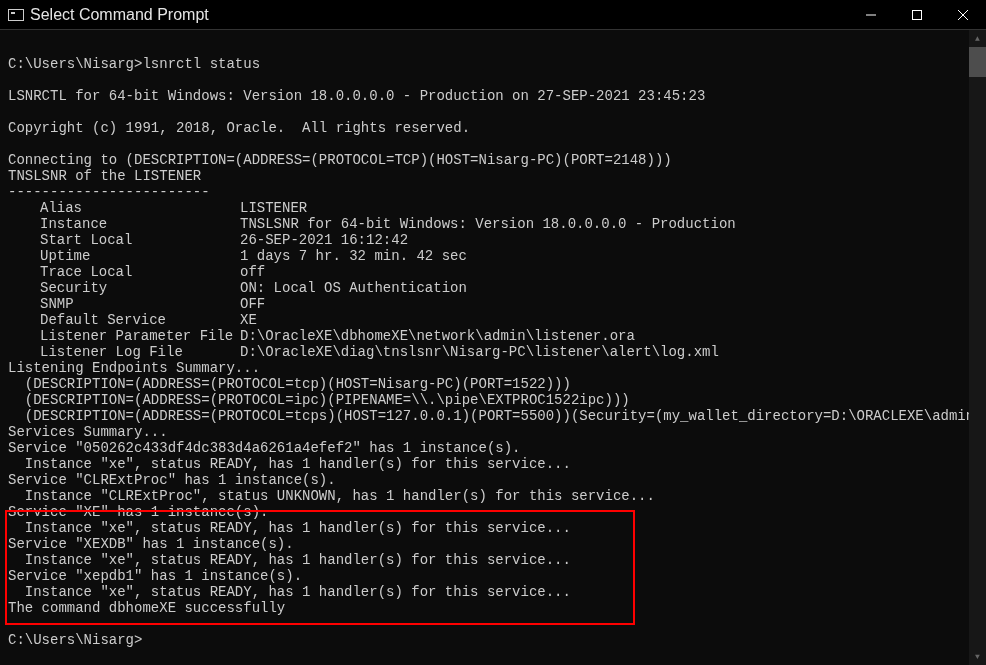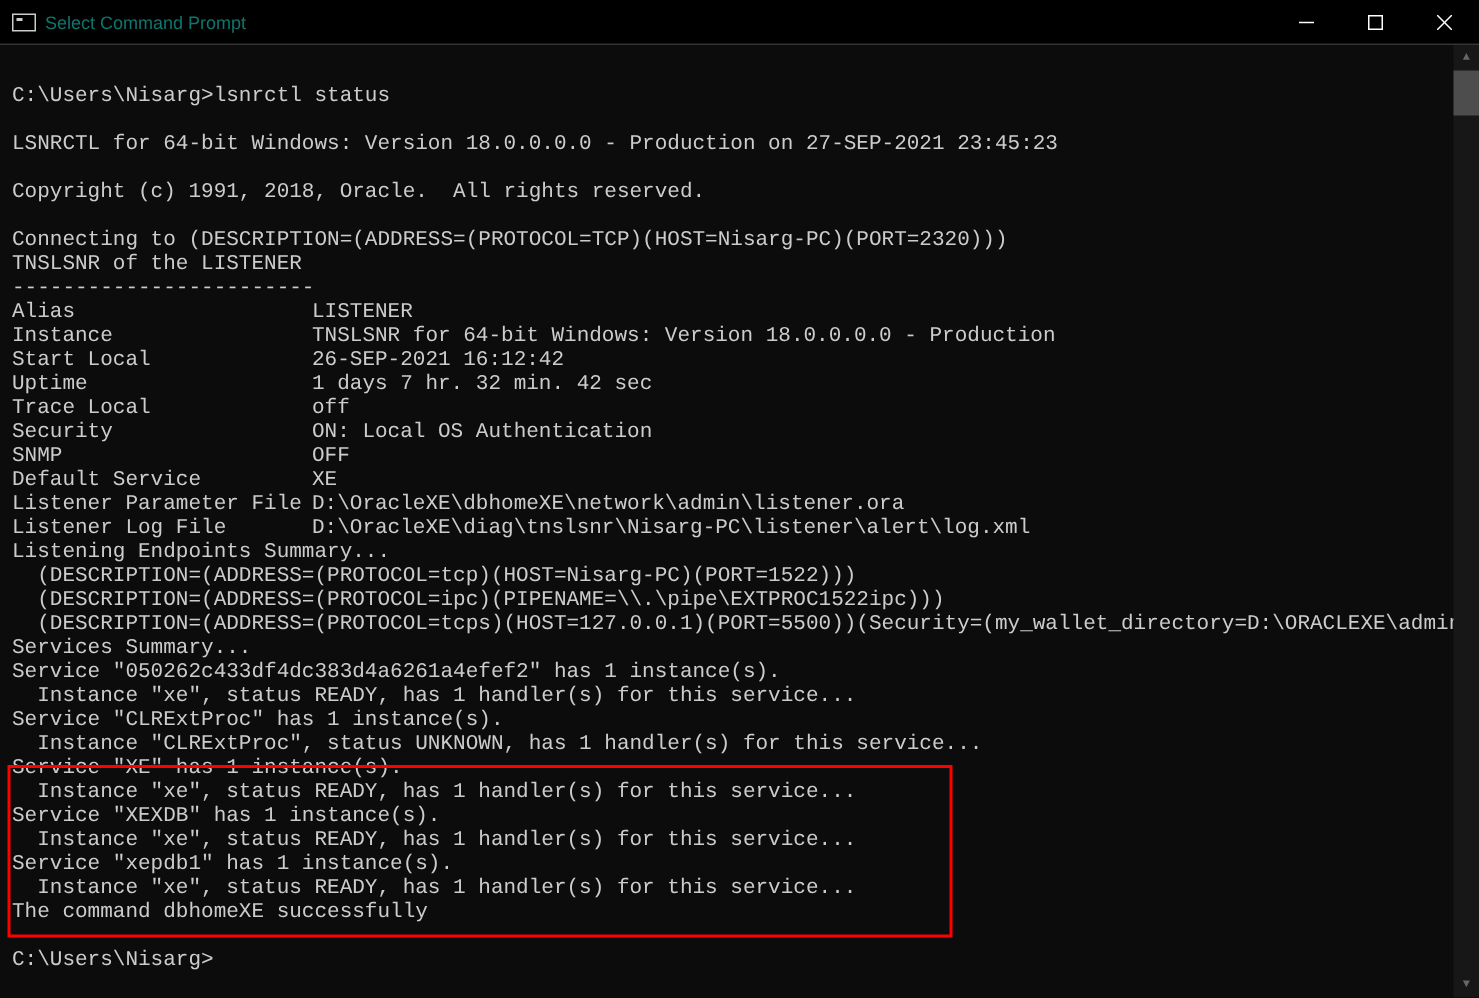--- a/index.html
+++ b/index.html
@@ -16,23 +16,23 @@
       overflow: hidden;
       position: relative;
     }
     .titlebar {
       background: #000000;
       height: 30px;
       display: flex;
       align-items: center;
       justify-content: space-between;
       padding-left: 8px;
-      color: #0f766e;
+      color: #e5e5e5;
       font-family: 'Segoe UI', Tahoma, sans-serif;
-      font-size: 12px;
+      font-size: 16px;
       border-bottom: 1px solid #333;
     }
     .titlebar-left {
       display: flex;
       align-items: center;
       gap: 6px;
     }
     .titlebar-icon {
       width: 16px;
       height: 12px;
@@ -116,20 +116,21 @@
       border: 2px solid #ff0000;
       pointer-events: none;
       left: 5px;
       top: 510px;
       width: 630px;
       height: 115px;
     }
     .label {
       display: inline-block;
       width: 200px;
+      margin-left: 32px;
     }
   </style>
 </head>
 <body>
 
 <div class="titlebar">
   <div class="titlebar-left">
     <span class="titlebar-icon"></span>
     <span>Select Command Prompt</span>
   </div>
@@ -153,21 +154,21 @@
   </div>
 </div>
 
 <div class="terminal">
 <span><span>C:\Users\Nisarg&gt;</span><span>lsnrctl status</span></span>
 
 <span>LSNRCTL for 64-bit Windows: Version 18.0.0.0.0 - Production on 27-SEP-2021 23:45:23</span>
 
 <span>Copyright (c) 1991, 2018, Oracle.  All rights reserved.</span>
 
-<span>Connecting to (DESCRIPTION=(ADDRESS=(PROTOCOL=TCP)(HOST=Nisarg-PC)(PORT=2320)))</span>
+<span>Connecting to (DESCRIPTION=(ADDRESS=(PROTOCOL=TCP)(HOST=Nisarg-PC)(PORT=2148)))</span>
 <span>TNSLSNR of the LISTENER</span>
 <span>------------------------</span>
 <span><span class="label">Alias</span><span>LISTENER</span></span>
 <span><span class="label">Instance</span><span>TNSLSNR for 64-bit Windows: Version 18.0.0.0.0 - Production</span></span>
 <span><span class="label">Start Local</span><span>26-SEP-2021 16:12:42</span></span>
 <span><span class="label">Uptime</span><span>1 days 7 hr. 32 min. 42 sec</span></span>
 <span><span class="label">Trace Local</span><span>off</span></span>
 <span><span class="label">Security</span><span>ON: Local OS Authentication</span></span>
 <span><span class="label">SNMP</span><span>OFF</span></span>
 <span><span class="label">Default Service</span><span>XE</span></span>

